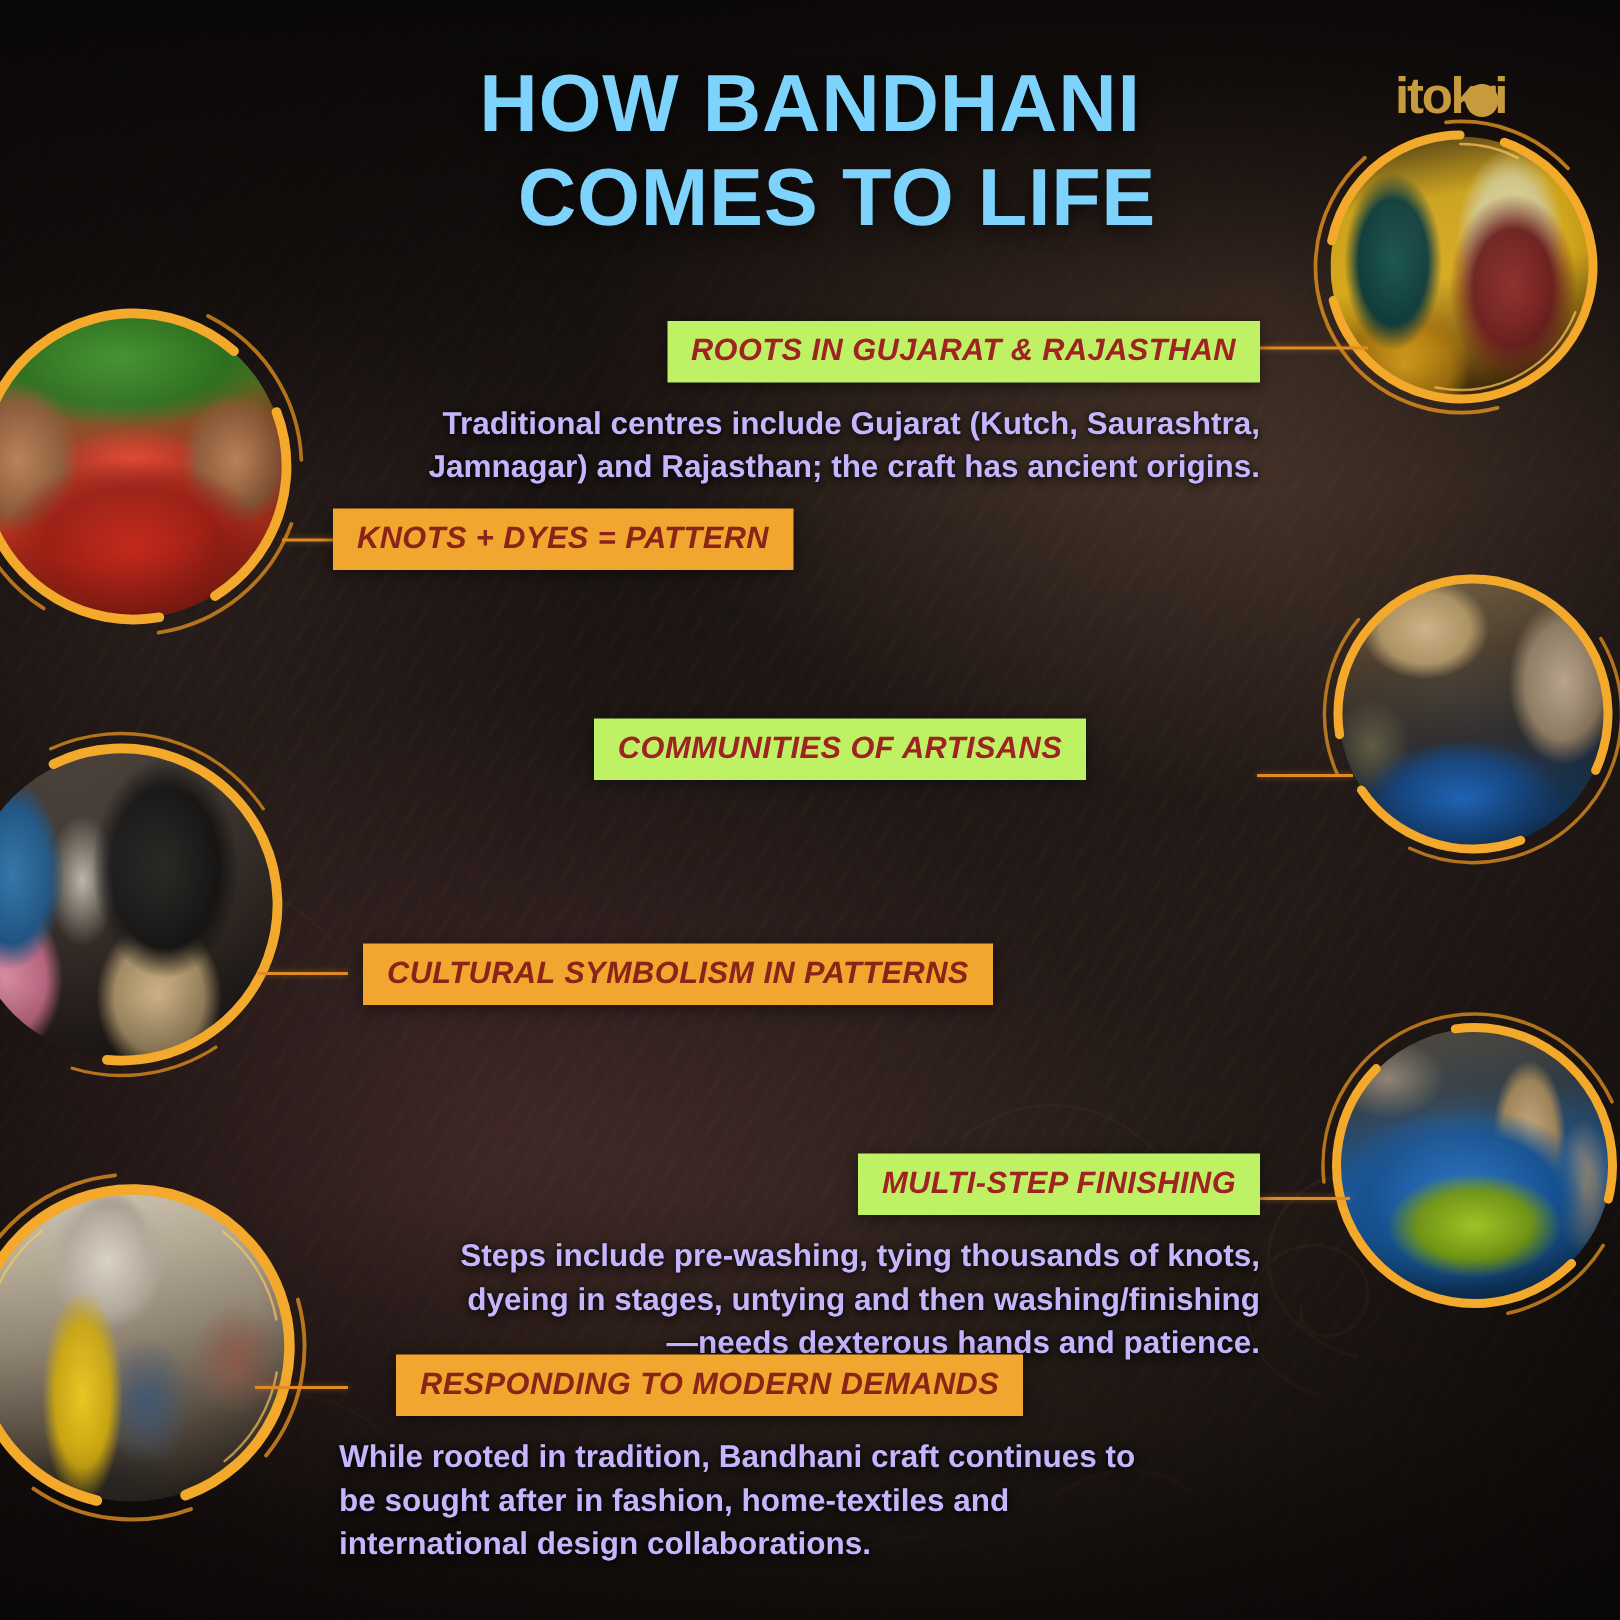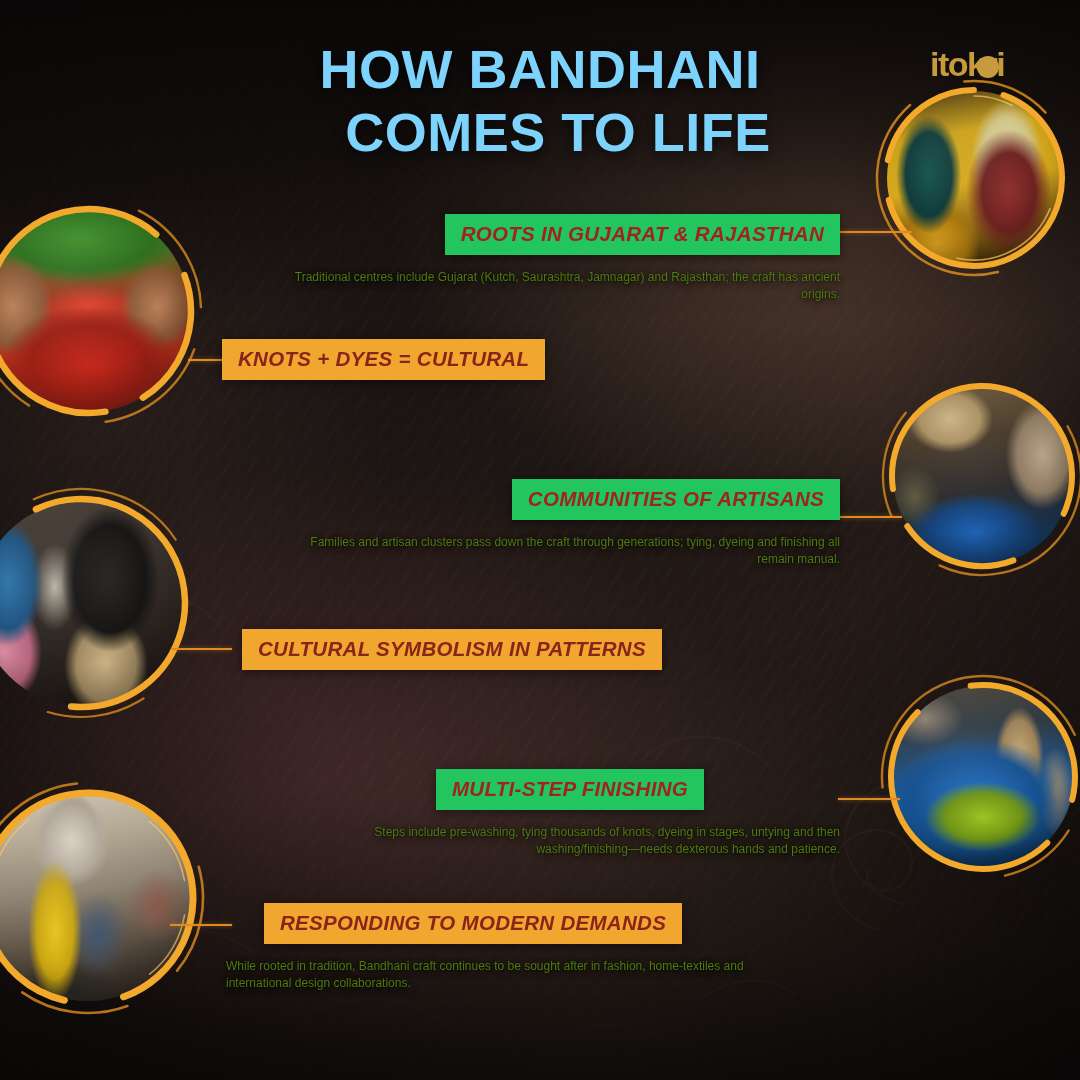--- a/index.html
+++ b/index.html
@@ -139,26 +139,26 @@
 
   
   .block { position:absolute; z-index:14; }
   .hdr {
     display:inline-block;
     font-size:20.5px; font-weight:800; font-style:italic;
     letter-spacing:.3px; white-space:nowrap;
     padding:8px 16px 9px 16px;
     box-shadow:0 2px 10px rgba(0,0,0,.5);
   }
-  .hdr.cream { background:#22c55e; color:#A02323; }
+  .hdr.cream { background:#bef264; color:#A02323; }
   .hdr.amber { background:#F0A62F; color:#8A2318; }
   .body {
     margin-top:14px;
-    font-size:12px; font-weight:400; line-height:1.38;
-    color:#4d7c0f;
+    font-size:21px; font-weight:700; line-height:1.38;
+    color:#c4b5fd;
     text-shadow:0 2px 7px rgba(0,0,0,.85), 0 0 2px rgba(0,0,0,.6);
   }
   .ta-l { text-align:left; }
   .ta-r { text-align:right; }
 
   .connector {
     position:absolute; height:2px; background:#E08A23; z-index:13;
     box-shadow:0 0 4px rgba(224,138,35,.5);
   }
 </style>
@@ -275,39 +275,38 @@
 
 <div class="block" style="left:280px; top:214px; width:560px;">
   <div style="text-align:right;">
     <div class="hdr cream">ROOTS IN GUJARAT &amp; RAJASTHAN</div>
   </div>
   <div class="body ta-r">Traditional centres include Gujarat (Kutch, Saurashtra, Jamnagar) and Rajasthan; the craft has ancient origins.</div>
 </div>
 
 <div class="block" style="left:222px; top:339px; width:540px;">
   <div style="text-align:left;">
-    <div class="hdr amber">KNOTS + DYES = CULTURAL</div>
+    <div class="hdr amber">KNOTS + DYES = PATTERN</div>
   </div>
 </div>
 
 <div class="block" style="left:280px; top:479px; width:560px;">
-  <div style="text-align:right;">
+  <div style="text-align:center;">
     <div class="hdr cream">COMMUNITIES OF ARTISANS</div>
   </div>
-  <div class="body ta-r">Families and artisan clusters pass down the craft through generations; tying, dyeing and finishing all remain manual.</div>
 </div>
 
 <div class="block" style="left:242px; top:629px; width:560px;">
   <div style="text-align:left;">
     <div class="hdr amber">CULTURAL SYMBOLISM IN PATTERNS</div>
   </div>
 </div>
 
 <div class="block" style="left:300px; top:769px; width:540px;">
-  <div style="text-align:center;">
+  <div style="text-align:right;">
     <div class="hdr cream">MULTI-STEP FINISHING</div>
   </div>
   <div class="body ta-r">Steps include pre-washing, tying thousands of knots, dyeing in stages, untying and then washing/finishing—needs dexterous hands and patience.</div>
 </div>
 
 <div class="block" style="left:226px; top:903px; width:560px;">
   <div style="text-align:left;margin-left:38px;">
     <div class="hdr amber">RESPONDING TO MODERN DEMANDS</div>
   </div>
   <div class="body ta-l">While rooted in tradition, Bandhani craft continues to be sought after in fashion, home-textiles and international design collaborations.</div>

